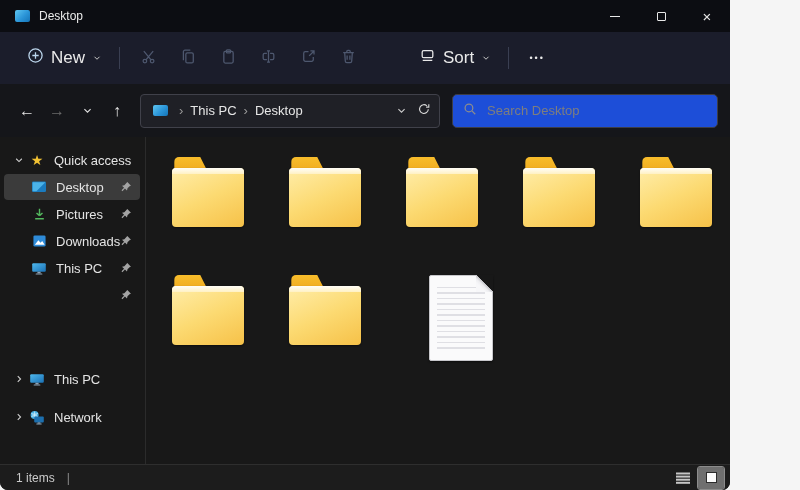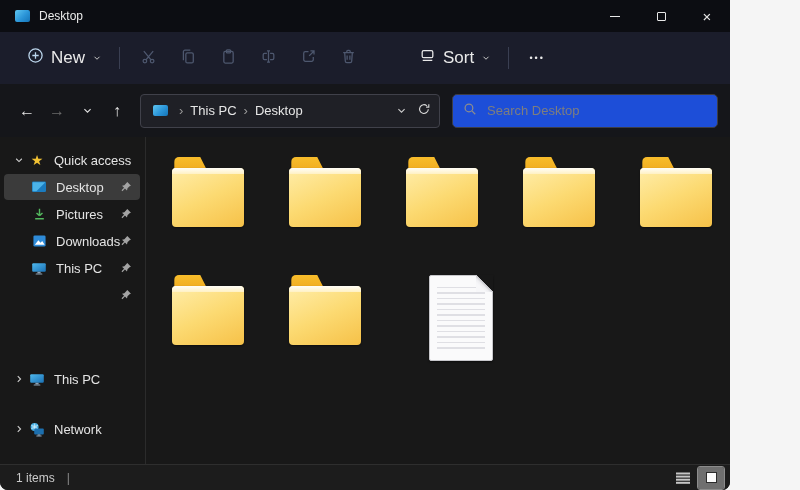--- a/index.html
+++ b/index.html
@@ -334,21 +334,21 @@
                   <stop offset="1" stop-color="#1a70b4"></stop>
                 </linearGradient>
               </defs>
               <rect x="6.4" y="10.8" width="3.2" height="1.6" fill="#8ea3b6"></rect>
               <rect x="4.6" y="12.6" width="6.8" height="1" rx="0.5" fill="#8ea3b6"></rect>
             </svg>
         </span>
         <span>This PC</span>
       </div>
 
-      <div class="side-row" style="margin-top:24px">
+      <div class="side-row" style="margin-top:12px">
         <span class="twisty">
           <svg width="10" height="10" viewBox="0 0 16 16" fill="none" stroke="#cfcfcf" stroke-width="1.7">
               <path d="M6 3.5 10.5 8 6 12.5"></path>
             </svg>
         </span>
         <span class="s-icon">
           <svg width="16" height="15" viewBox="0 0 16 15">
               <circle cx="5.6" cy="5" r="4" fill="#4ab2e6"></circle>
               <path d="M3.2 5h4.8M5.6 1.6v6.8M2.4 3.4c2 1 4.4 1 6.4 0M2.4 6.6c2-1 4.4-1 6.4 0" stroke="#dff2fb" stroke-width=".7" fill="none"></path>
               <rect x="5.2" y="6.4" width="9.6" height="6" rx="1" fill="#1c6fae"></rect>

